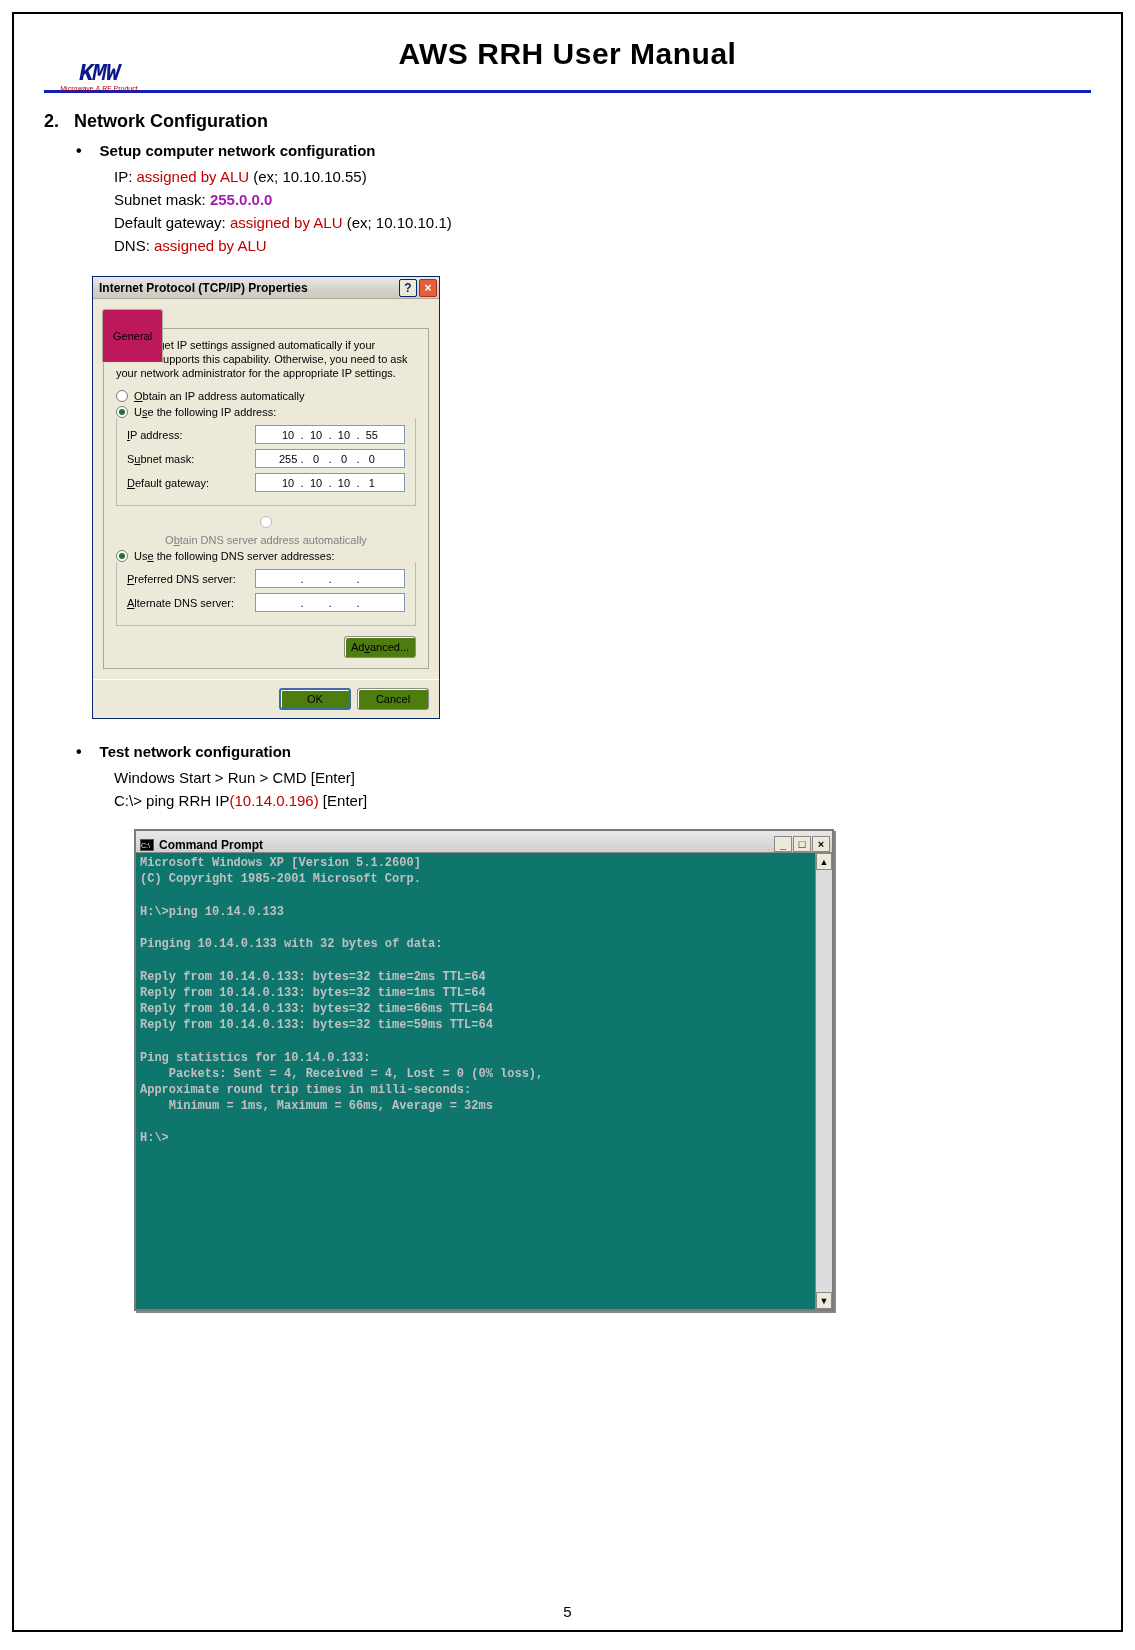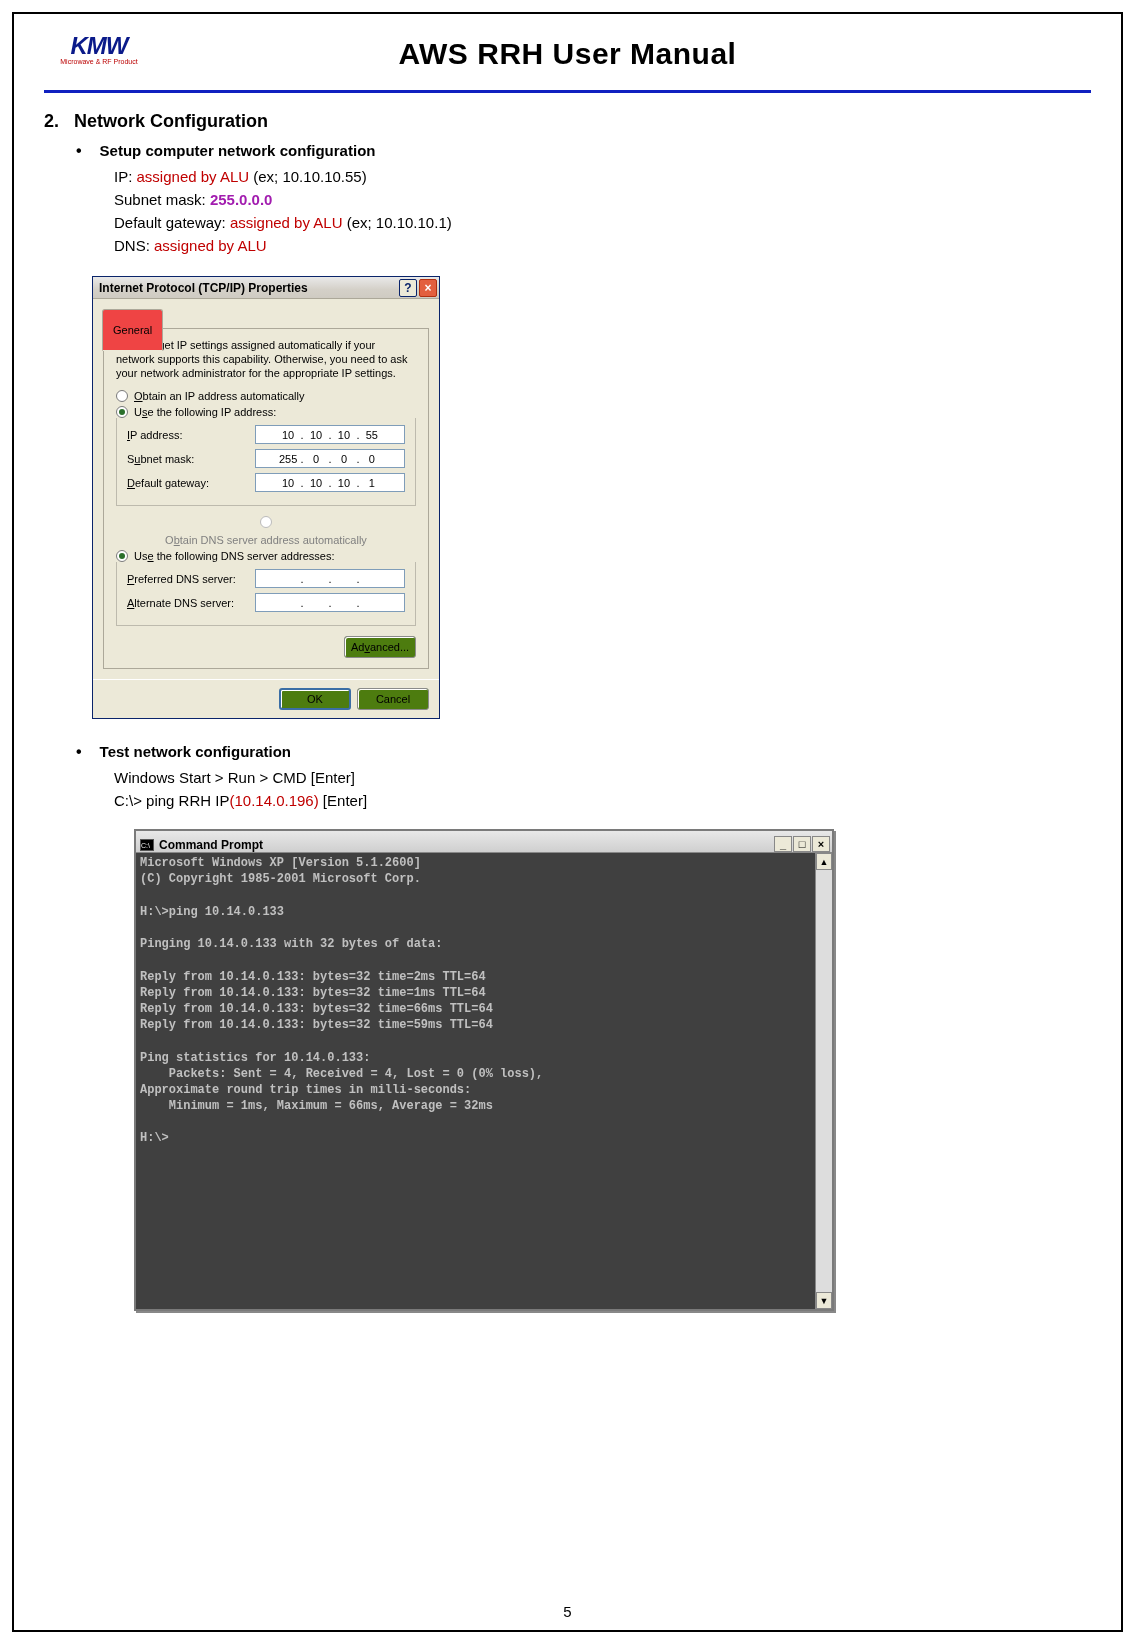--- a/index.html
+++ b/index.html
@@ -33,21 +33,22 @@
     width: 90px;
     height: 42px;
     text-align: center;
   }
   .logo .big {
     font-weight: 900;
     font-size: 24px;
     letter-spacing: -1px;
     color: #0a1a8a;
     font-style: italic;
-    font-family: Liberation Sans, sans-serif;
+    font-family: Liberation Mono, monospace;
+    margin-top: 28px;
   }
   .logo .sub {
     font-size: 7px;
     color: #b00;
     margin-top: -2px;
   }
   .doc-title {
     font-family: "Trebuchet MS", "Arial", sans-serif;
     font-size: 30px;
     font-weight: bold;
@@ -105,21 +106,21 @@
     display:inline-flex; align-items:center; justify-content:center;
     font-size: 12px; font-weight: bold;
     border:1px solid #888; border-radius:2px;
   }
   .tb-help { color:#0a246a; background:#ece9d8; border-color:#0a246a;}
   .tb-close { color:#fff; background:#e35f3e; border-color:#b03010;}
   .tcpip-body { padding: 6px 10px 10px 10px; background:#ece9d8; }
   .tab-strip { height: 24px; position: relative; }
   .tab {
     position:absolute; left:-1px; top:4px;
-    padding: 14px 10px; background:#ef4444;
+    padding: 20px 10px; background:#be185d;
     border:1px solid #aca899; border-bottom:1px solid #ece9d8;
     border-radius:3px 3px 0 0; font-size:11px;
   }
   .tab-panel {
     border:1px solid #aca899; background:#ece9d8;
     padding: 10px 12px; margin-top:-1px;
   }
   .explain { font-size:11px; line-height:1.25; margin-bottom:10px; }
   .radio-row { display:flex; align-items:center; gap:6px; margin:4px 0; }
   .radio-row.disabled { color:#808080;flex-direction:column; }
@@ -174,21 +175,21 @@
   .cmd-icon::before{content:"C:\\"; color:#eee; font-size:7px; position:absolute; left:0; top:0; line-height:11px;}
   .cmd-titlebar .t { font-weight:bold; font-size:12px;}
   .cmd-titlebar .btns { display:flex; gap:1px;}
   .cmd-btn {
     width:18px; height:16px; border:1px solid #888; background:#ece9d8;
     display:inline-flex; align-items:center; justify-content:center;
     font-size:11px; font-weight:bold;
   }
   .cmd-body-wrap { display:flex; height:456px; }
   .cmd-body {
-    flex:1; background:#404040; color:#c0c0c0;
+    flex:1; background:#0f766e; color:#c0c0c0;
     font-family:"Lucida Console","Courier New",monospace;
     font-size:12px; white-space:pre; padding:2px 4px; line-height:1.35;
     overflow:hidden; font-weight:bold;
   }
   .cmd-scroll {
     width:17px; background:#ddd; border-left:1px solid #888;
     display:flex; flex-direction:column; justify-content:space-between;
   }
   .scroll-btn {
     height:17px; background:#ece9d8; border:1px solid #888;

